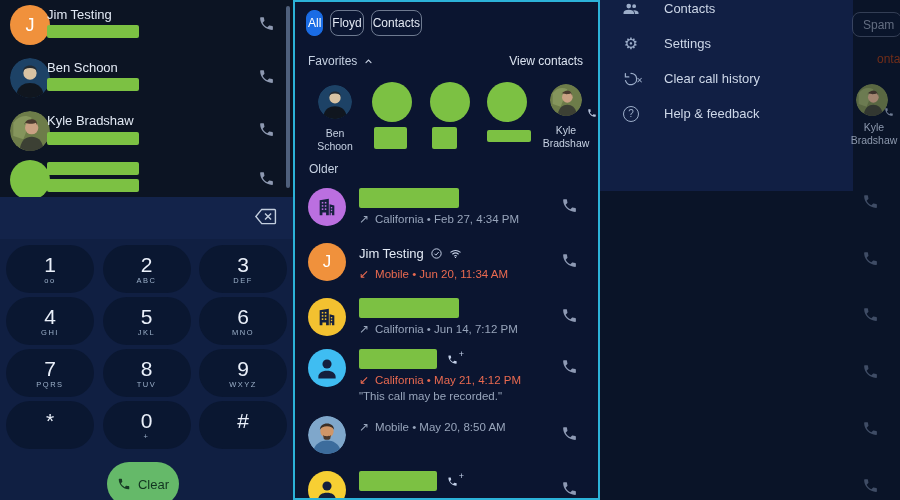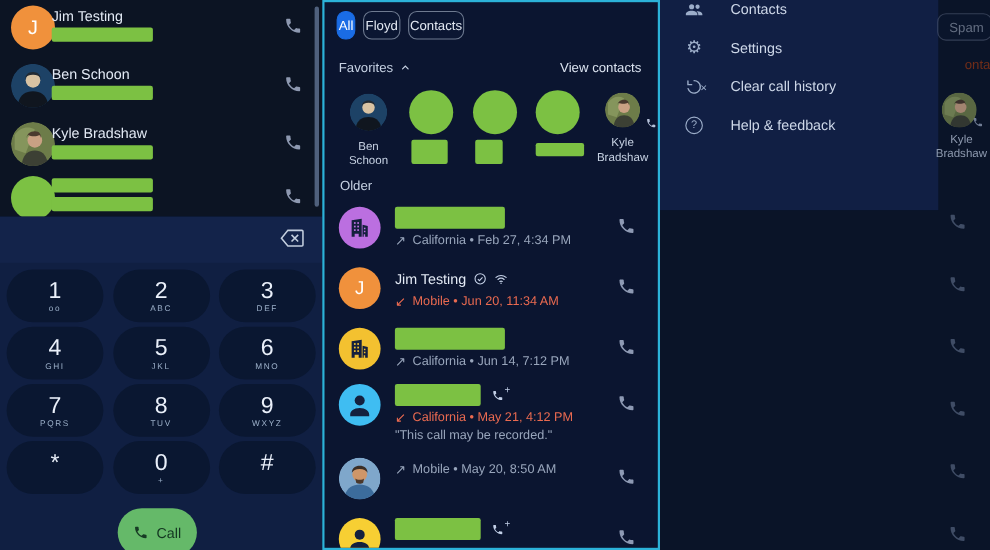--- a/index.html
+++ b/index.html
@@ -211,21 +211,21 @@
           </div>
         <div class="key">
             <span class="key-digit">#</span>
             <span class="key-sub"></span>
           </div>
       </div>
       <div id="call-button">
         <svg class="psvg" width="14" height="14" viewBox="0 0 24 24" fill="currentColor">
             <path d="M6.62 10.79c1.44 2.83 3.76 5.14 6.59 6.59l2.2-2.2c.27-.27.67-.36 1.02-.24 1.12.37 2.33.57 3.57.57.55 0 1 .45 1 1V20c0 .55-.45 1-1 1-9.39 0-17-7.61-17-17 0-.55.45-1 1-1h3.5c.55 0 1 .45 1 1 0 1.25.2 2.45.57 3.57.11.35.03.74-.24 1.02l-2.21 2.2z"></path>
           </svg>
-        <span id="call-label">Call</span>
+        <span id="call-label">Clear</span>
       </div>
     </div>
   </div>
 
   <div id="recents-window">
     <div id="chips-row">
       <div class="chip selected">All</div>
       <div class="chip">Floyd</div>
       <div class="chip">Contacts</div>
 

